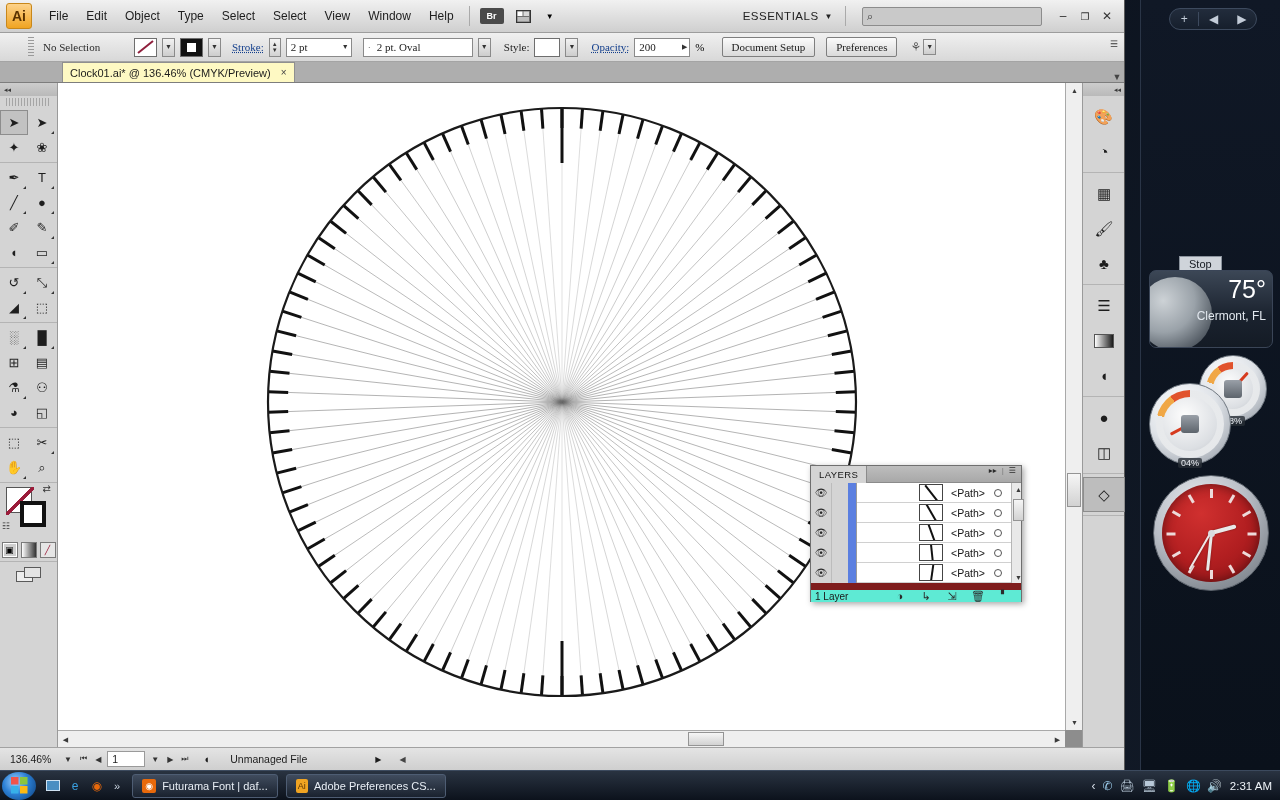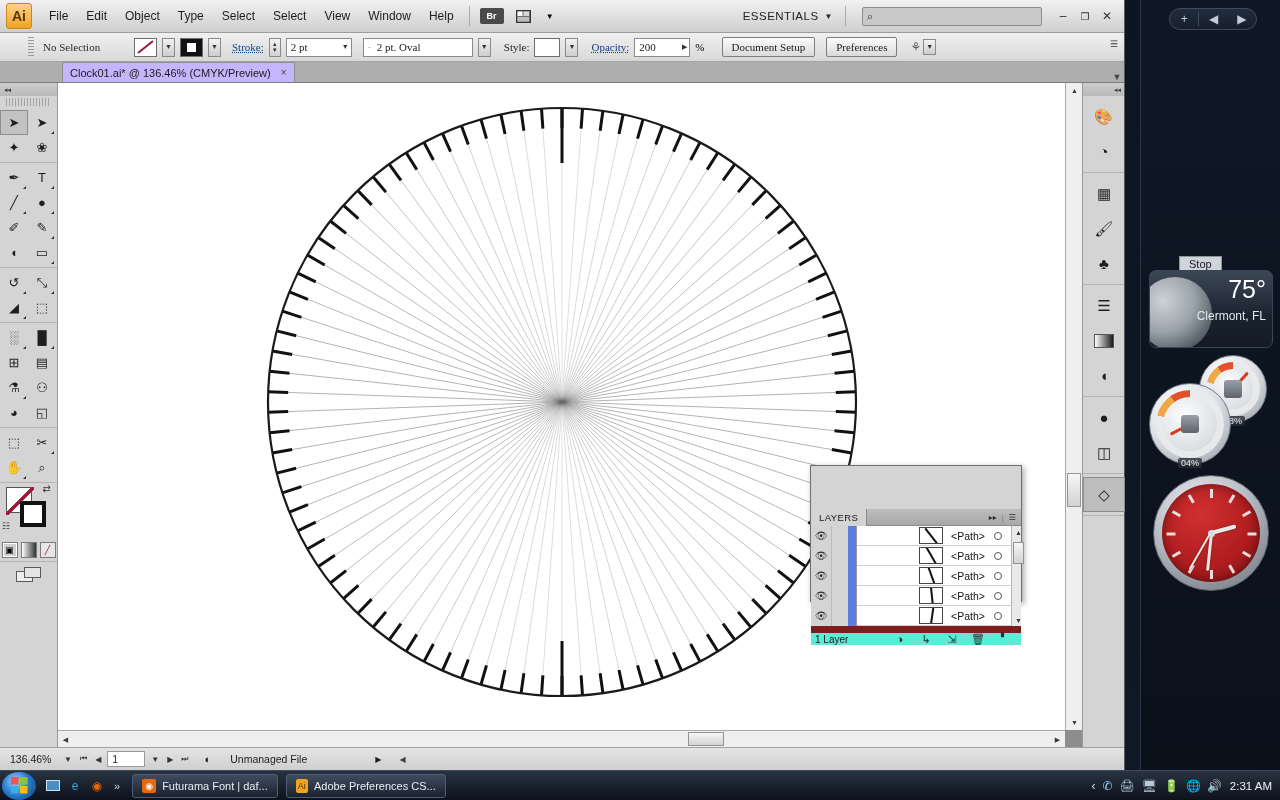--- a/index.html
+++ b/index.html
@@ -161,21 +161,21 @@
   .combo .carr { font-size:7px; color:#333; padding-left:4px;}
   .spin { width:12px; height:19px; border:1px solid #8a8a8a; background:linear-gradient(180deg,#f4f4f4,#d2d2d2);
      display:flex; flex-direction:column; align-items:center; justify-content:center; font-size:6px; line-height:6px; color:#333;}
   .btn3d { height:20px; border:1px solid #7e7e7e; border-radius:2px; padding:0 9px;
      background:linear-gradient(180deg,#fbfbfb,#dadada); font-size:11px; color:#1b1b1b;
      display:flex; align-items:center; }
   #ctrl-menu { position:absolute; right:6px; top:6px; font-size:9px; color:#333; }
 
   
   #tab-bar { height:21px; background:#aeaeae; display:flex; align-items:flex-end; padding-left:62px; border-bottom:1px solid #7d7d7d;}
-  #doc-tab { height:20px; background:#c4b5fd; border:1px solid #8f8f8f; border-bottom:none;
+  #doc-tab { height:20px; background:#fef9c3; border:1px solid #8f8f8f; border-bottom:none;
      display:flex; align-items:center; padding:0 7px; font-size:11px; color:#1c1c1c; gap:10px;}
   #doc-tab .x { font-size:10px; color:#444; }
   #tab-right { margin-left:auto; width:14px; text-align:center; color:#444; font-size:9px; }
 
   
   #ai-body { flex:1; display:flex; position:relative; }
 
   
   #tools { width:58px; background:#d4d4d4; border-right:1px solid #9a9a9a; }
   #tools-head { height:13px; background:linear-gradient(180deg,#cdcdcd,#b9b9b9); display:flex;
@@ -221,22 +221,22 @@
   .rd-group { border-bottom:1px solid #b4b4b4; padding:3px 0; }
   .rd-btn { width:42px; height:35px; display:flex; align-items:center; justify-content:center; font-size:15px; color:#1d1d1d;}
   .rd-btn.sel { background:#bdbdbd; box-shadow: inset 0 0 0 1px #8d8d8d; }
 
   
   #layers-panel {
     position:absolute; left:810px; top:382px; width:212px; height:137px;
     background:#d4d4d4; border:1px solid #6f6f6f; box-shadow:2px 2px 6px rgba(0,0,0,.35);
     font-size:10.5px; color:#1a1a1a; display:flex; flex-direction:column; z-index:40;
   }
-  #lp-tabbar { height:17px; background:linear-gradient(180deg,#bdbdbd,#a8a8a8); display:flex; align-items:center;
-     border-bottom:1px solid #8b8b8b;margin-top:43px; }
+  #lp-tabbar { height:17px; background:linear-gradient(180deg,#bdbdbd,#a8a8a8); display:flex; align-items:flex-start;
+     border-bottom:1px solid #8b8b8b; }
   #lp-tab { height:17px; padding:0 8px; background:#d4d4d4; font-size:9.5px; letter-spacing:.4px;
      display:flex; align-items:center; color:#161616; border-right:1px solid #8b8b8b;}
   #lp-tab-right { margin-left:auto; display:flex; align-items:center; gap:5px; padding-right:5px; font-size:8px; color:#2b2b2b;}
   #lp-list { flex:1; background:#fff; display:flex; }
   #lp-rows { flex:1; }
   .lp-row { height:20px; display:flex; align-items:center; border-bottom:1px solid #d0d0d0; background:#fff; }
   .lp-eye { width:20px; text-align:center; font-size:10px; color:#2a2a2a; background:#d4d4d4; height:20px; line-height:20px;}
   .lp-lock { width:17px; height:20px; background:#d4d4d4; border-left:1px solid #bcbcbc;}
   .lp-color { width:9px; height:20px; background:#5b7fe0; border-right:1px solid #9a9a9a;}
   .lp-thumb { width:24px; height:17px; border:1px solid #444; margin-left:62px; background:#fff; position:relative; overflow:hidden;}

